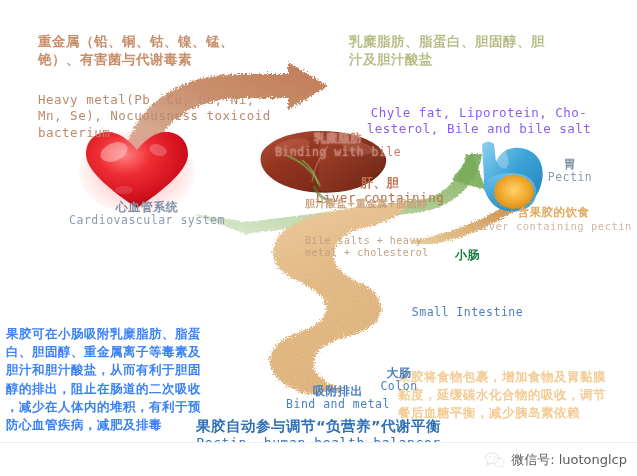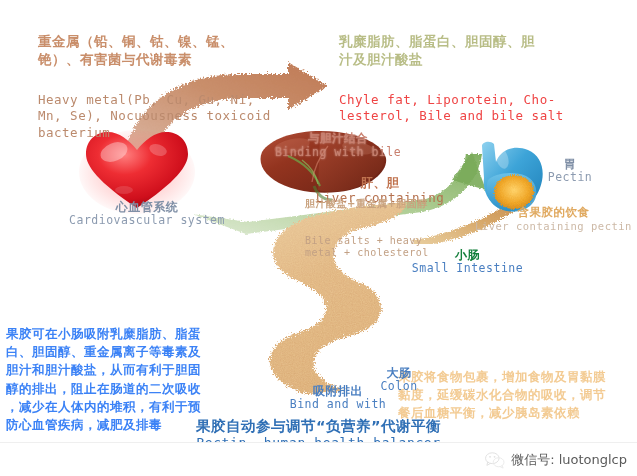--- a/index.html
+++ b/index.html
@@ -12,23 +12,23 @@
 
   
   .txt{position:absolute;white-space:pre-line;}
   .cn{font-family:"DejaVu Sans","Liberation Sans",sans-serif;font-weight:bold;letter-spacing:.5px;}
   .en{font-family:"DejaVu Sans Mono","Liberation Mono",monospace;letter-spacing:.5px;}
 
   #tl-block{left:38px;top:12px;width:250px;line-height:1.32;}
   #tl-block .cn{font-size:13.5px;color:#c98e6a;display:block;}
   #tl-block .en{font-size:12.5px;color:#bb8a6d;display:block;margin-top:2px;}
 
-  #tr-block{left:339px;top:12px;width:260px;line-height:1.32;}
+  #tr-block{left:349px;top:12px;width:260px;line-height:1.32;}
   #tr-block .cn{font-size:13.5px;color:#b8bd86;display:block;}
-  #tr-block .en{font-size:12.5px;color:#ef4444;display:block;margin-top:2px;}
+  #tr-block .en{font-size:12.5px;color:#8b5cf6;display:block;margin-top:15px;text-align:center;}
 
   #bl-block{left:6px;top:302px;width:215px;line-height:1.45;}
   #bl-block .cn{font-size:12.5px;color:#3b82f6;display:block;}
 
   #br-block{left:398px;top:345px;width:235px;line-height:1.45;}
   #br-block .cn{font-size:12.5px;color:#f3cb93;display:block;}
 
   
   .cap{position:absolute;text-align:center;line-height:1.2;}
   .cap .cn{display:block;font-size:12px;font-weight:bold;}
@@ -53,21 +53,21 @@
   #cap-stomach{left:535px;top:157px;width:70px;}
   #cap-stomach .cn{color:#7f8fa6;}
   #cap-stomach .en{color:#8c9bb0;}
 
   #cap-diet{left:470px;top:206px;width:167px;}
   #cap-diet .cn{color:#e0a95f;font-size:11.5px;}
   #cap-diet .en{color:#cdb9a6;font-size:10.5px;}
 
   #cap-si{left:405px;top:248px;width:125px;}
   #cap-si .cn{color:#15803d;}
-  #cap-si .en{color:#4a7fc1;}
+  #cap-si .en{color:#4a7fc1;margin-top:44px;}
 
   #cap-colon{left:364px;top:318px;width:70px;text-align:center;margin-top:48px;}
   #cap-colon .cn{color:#4a7fc1;}
   #cap-colon .en{color:#4a7fc1;}
 
   #cap-bind{left:278px;top:384px;width:120px;}
   #cap-bind .cn{color:#4a7fc1;}
   #cap-bind .en{color:#4a7fc1;}
 
   
@@ -299,21 +299,21 @@
 黏度，延缓碳水化合物的吸收，调节
 餐后血糖平衡，减少胰岛素依赖</span>
   </div>
 
   <div class="cap" id="cap-heart">
     <span class="cn">心血管系统</span>
     <span class="en">Cardiovascular system</span>
   </div>
 
   <div class="cap" id="cap-bile-overlay">
-    <span class="cn">与胆汁结合</span>
+    <span class="cn">乳糜脂肪</span>
     <span class="en">Binding with bile</span>
   </div>
 
   <div class="cap" id="cap-liver">
     <span class="cn">肝、胆</span>
     <span class="en">Liver containing</span>
   </div>
 
   <div class="cap" id="cap-bilesalt">
     <span class="cn">胆汁酸盐+重金属+胆固醇</span>
@@ -336,21 +336,21 @@
     <span class="en">Small Intestine</span>
   </div>
 
   <div class="cap" id="cap-colon">
     <span class="cn">大肠</span>
     <span class="en">Colon</span>
   </div>
 
   <div class="cap" id="cap-bind">
     <span class="cn">吸附排出</span>
-    <span class="en">Bind and with</span>
+    <span class="en">Bind and metal</span>
   </div>
 
   <div id="headline">
     <span class="cn">果胶自动参与调节“负营养”代谢平衡</span>
     <span class="en">Pectin——human health balancer</span>
   </div>
 
   <div id="footer">
     <svg id="wechat-icon" viewBox="0 0 24 20">
       <ellipse cx="9" cy="8" rx="7.5" ry="6" fill="none" stroke="#bdbdbd" stroke-width="1.1"></ellipse>

